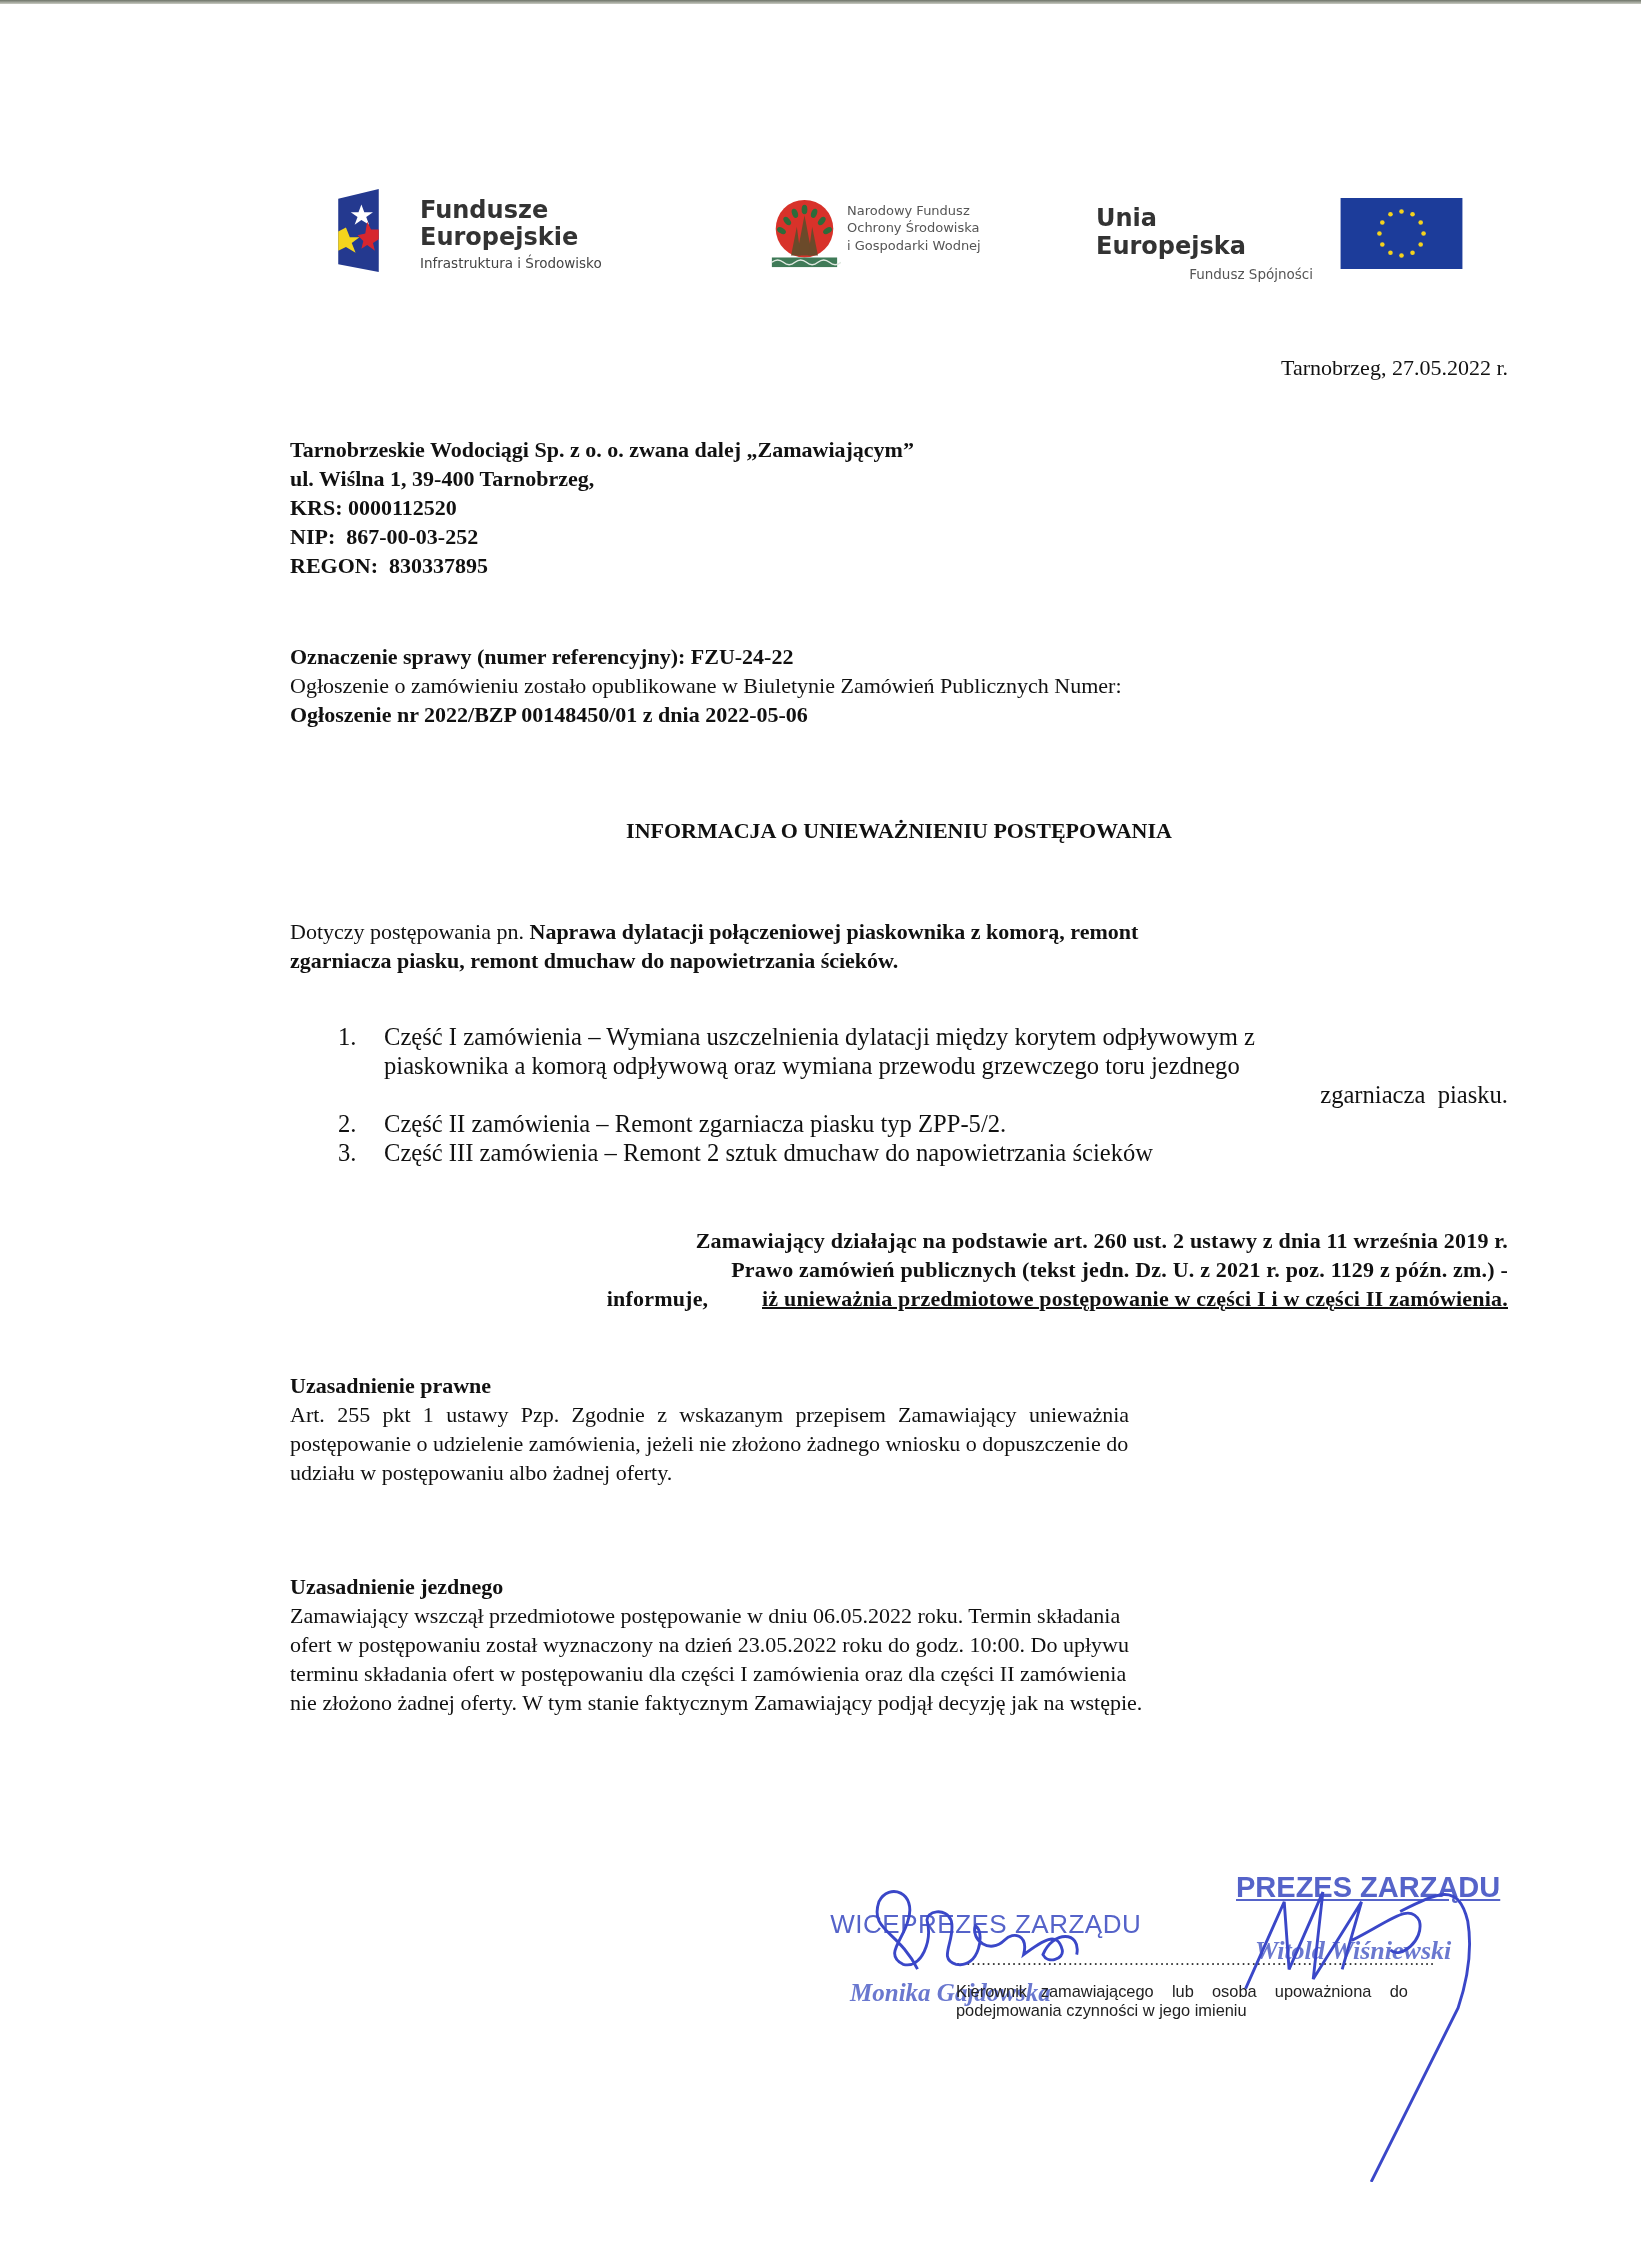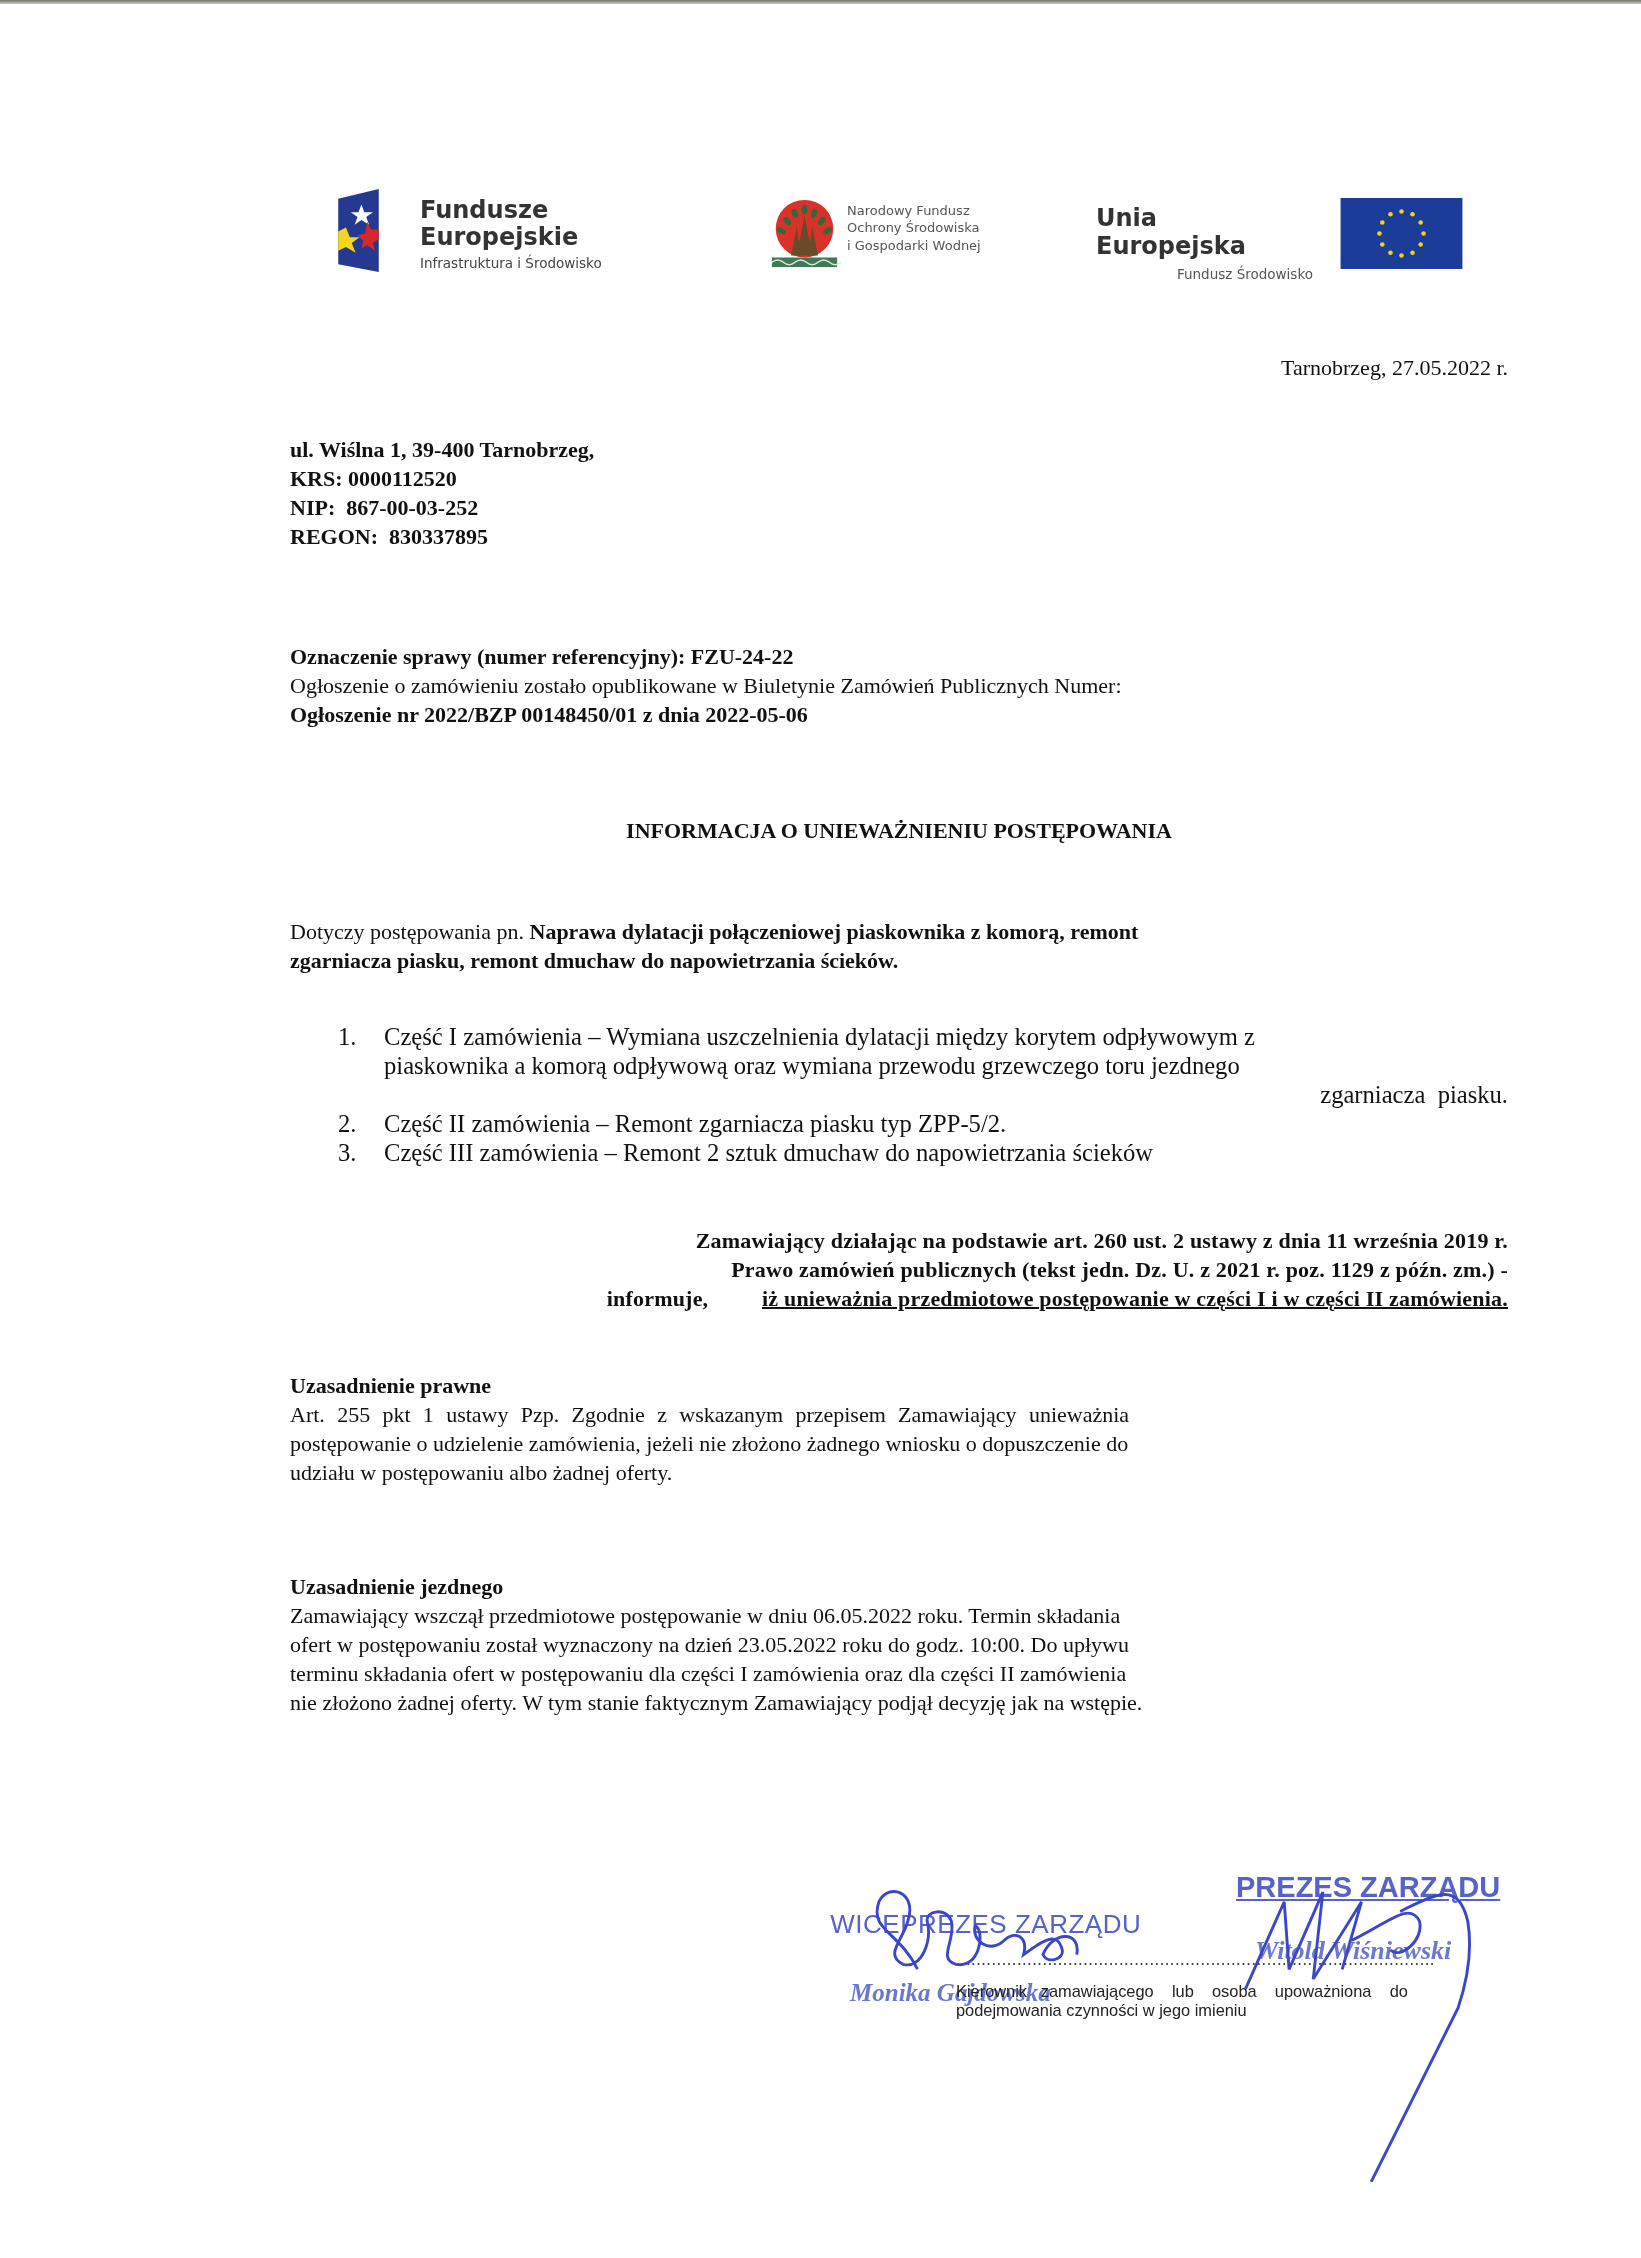--- a/index.html
+++ b/index.html
@@ -72,21 +72,21 @@
   <div class="abs logo-text nf-text" style="left:79px; top:3.9px;">
     <div>Narodowy Fundusz</div>
     <div>Ochrony Środowiska</div>
     <div>i Gospodarki Wodnej</div>
   </div>
 </div>
 
 <div class="abs" style="left:1096px; top:198px; width:372px; height:72px;">
   <div class="abs logo-text" style="left:0; top:5.8px; width:217px;">
     <div class="ue-title">Unia Europejska</div>
-    <div class="ue-sub">Fundusz Środowisko</div>
+    <div class="ue-sub">Fundusz Spójności</div>
   </div>
   <svg class="abs" style="left:244px; top:0;" width="123" height="71" viewBox="0 0 127 74">
     <rect width="127" height="74" fill="#1c3c9a"></rect>
     <g fill="#f4d21c">
       <circle cx="63.5" cy="14" r="2.4"></circle>
       <circle cx="75" cy="17" r="2.4"></circle>
       <circle cx="83.5" cy="25.5" r="2.4"></circle>
       <circle cx="86.5" cy="37" r="2.4"></circle>
       <circle cx="83.5" cy="48.5" r="2.4"></circle>
       <circle cx="75" cy="57" r="2.4"></circle>
@@ -96,20 +96,21 @@
       <circle cx="40.5" cy="37" r="2.4"></circle>
       <circle cx="43.5" cy="25.5" r="2.4"></circle>
       <circle cx="52" cy="17" r="2.4"></circle>
     </g>
   </svg>
 </div>
 
 <div class="abs doc" style="right:133px; top:353px; white-space:nowrap;">Tarnobrzeg, 27.05.2022 r.</div>
 
 <div class="p doc b" style="top:435px;">
+  <span class="line">Tarnobrzeskie Wodociągi Sp. z o. o. zwana dalej „Zamawiającym”</span>
   <span class="line">ul. Wiślna 1, 39-400 Tarnobrzeg,</span>
   <span class="line">KRS: 0000112520</span>
   <span class="line" style="white-space:pre;">NIP:  867-00-03-252</span>
   <span class="line" style="white-space:pre;">REGON:  830337895</span>
 </div>
 
 <div class="p doc" style="top:642px;">
   <span class="line b">Oznaczenie sprawy (numer referencyjny): FZU-24-22</span>
   <span class="line">Ogłoszenie o zamówieniu zostało opublikowane w Biuletynie Zamówień Publicznych Numer:</span>
   <span class="line b">Ogłoszenie nr 2022/BZP 00148450/01 z dnia 2022-05-06</span>

